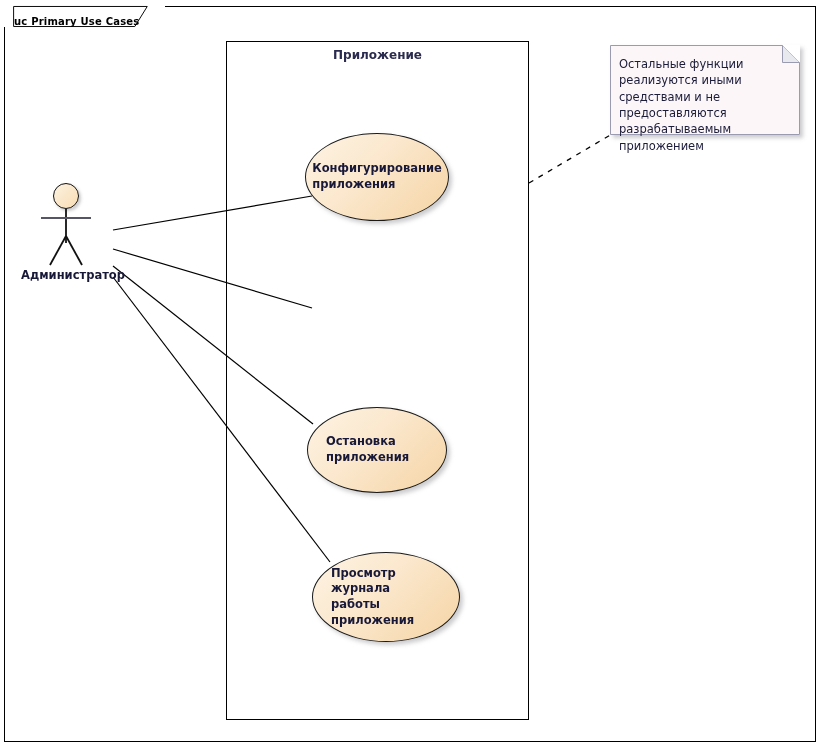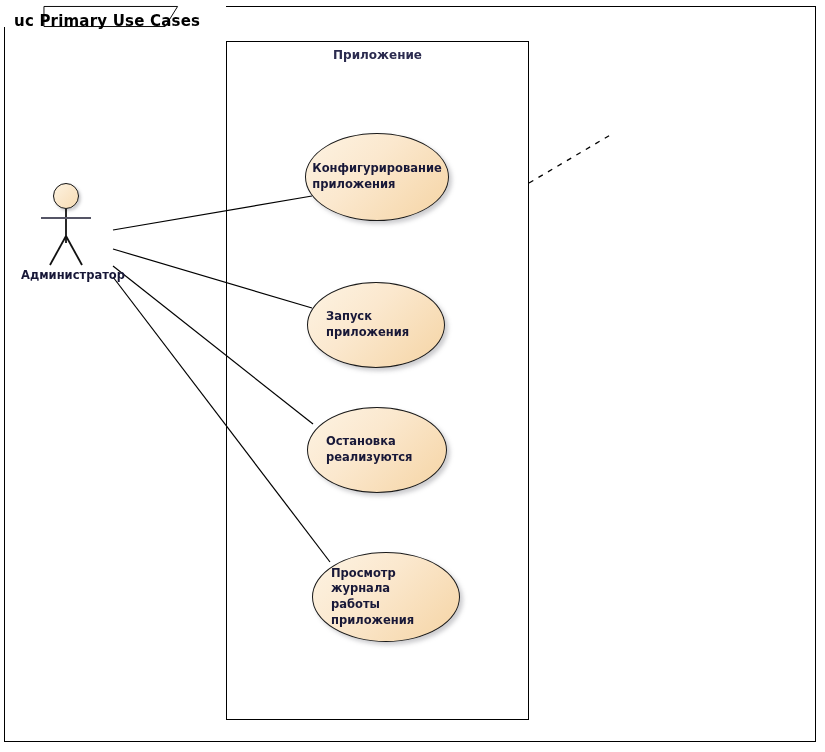--- a/index.html
+++ b/index.html
@@ -39,21 +39,21 @@
     border-right: none;
     padding: 0;
   }
   .frame-tab-inner {
     position: relative;
     height: 30px;
     display: flex;
     align-items: center;
     padding-left: 10px;
     padding-right: 26px;
-    font-size: 15px;
+    font-size: 10px;
     font-weight: bold;
     color: #000000;
     white-space: nowrap;
     letter-spacing: 0.2px;
   }
   .frame-tab-shape {
     position: absolute;
     left: 0;
     top: 0;
     width: 100%;
@@ -214,26 +214,30 @@
       <line x1="38" y1="53" x2="22" y2="82" stroke="#111111" stroke-width="1.8"></line>
       <line x1="38" y1="53" x2="54" y2="82" stroke="#111111" stroke-width="1.8"></line>
     </svg>
     <div class="actor-label">Администратор</div>
   </div>
 
   <div class="usecase" style="left:305px; top:133px; width:144px; height:88px;">
     <span class="usecase-label">Конфигурирование приложения</span>
   </div>
 
-  <div class="usecase" style="left:307px; top:282px; width:138px; height:86px;">
-    <span class="usecase-label">Запуск приложения</span>
-  </div>
 
   <div class="usecase" style="left:307px; top:407px; width:140px; height:86px;">
-    <span class="usecase-label">Остановка реализуются</span>
+    <span class="usecase-label">Остановка приложения</span>
   </div>
 
   <div class="usecase" style="left:312px; top:552px; width:148px; height:90px;">
     <span class="usecase-label">Просмотр журнала работы приложения</span>
   </div>
 
+  <div class="note">
+    <svg class="note-svg" width="190" height="90" viewBox="0 0 190 90">
+      <path d="M0.5,0.5 L172.5,0.5 L189.5,17.5 L189.5,89.5 L0.5,89.5 Z" fill="#fcf6f8" stroke="#9a9ab0" stroke-width="1"></path>
+      <path d="M172.5,0.5 L172.5,17.5 L189.5,17.5" fill="#e8e8ef" stroke="#9a9ab0" stroke-width="1"></path>
+    </svg>
+    <div class="note-text">Остальные функции реализуются иными средствами и не предоставляются разрабатываемым приложением</div>
+  </div>
 
 </div>
 
 </body></html>

